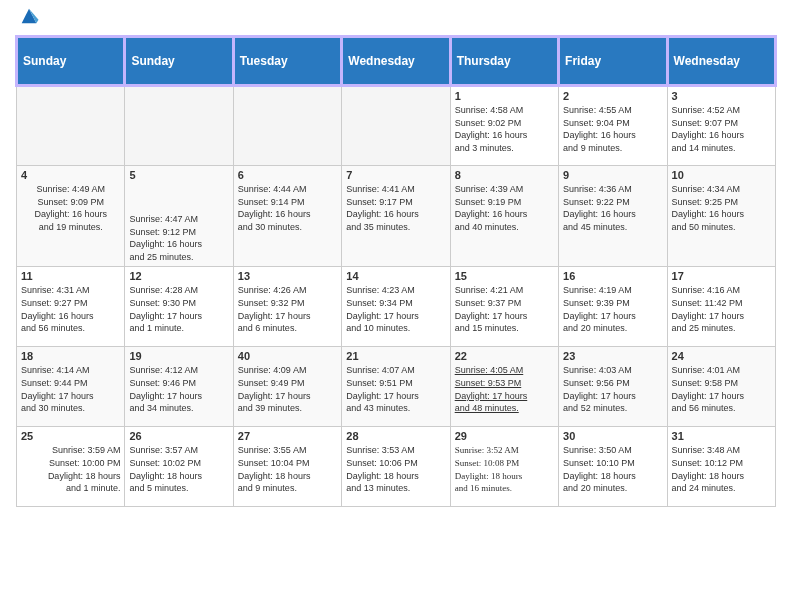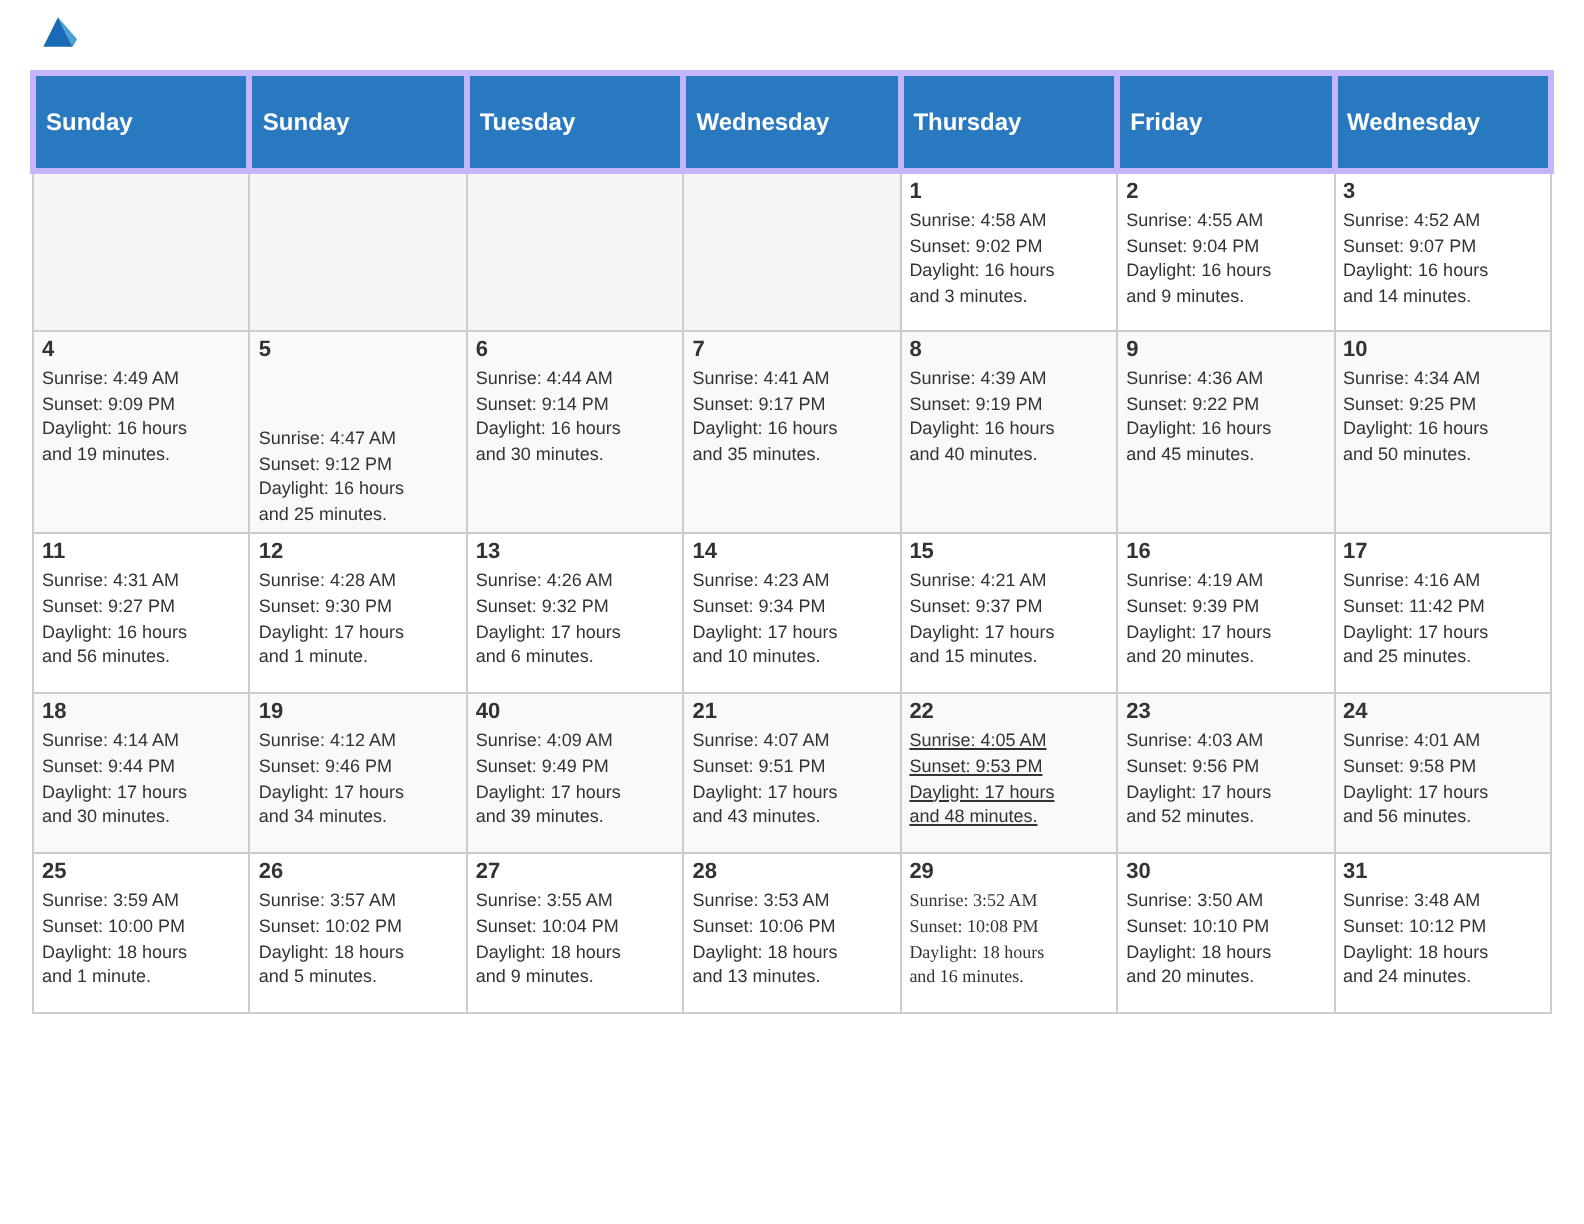--- a/index.html
+++ b/index.html
@@ -156,21 +156,21 @@
             <span class="day-number">3</span>
             <div class="day-info" style="white-space: pre-line;">Sunrise: 4:52 AM
 Sunset: 9:07 PM
 Daylight: 16 hours
 and 14 minutes.</div>
           </td>
         </tr>
         <tr>
           <td>
             <span class="day-number">4</span>
-            <div class="day-info" style="white-space: pre-line;">Sunrise: 4:49 AM
+            <div class="day-info" style="white-space: pre-line; text-align: center;">Sunrise: 4:49 AM
 Sunset: 9:09 PM
 Daylight: 16 hours
 and 19 minutes.</div>
           </td>
           <td>
             <span class="day-number">5</span>
             <div class="day-info" style="white-space: pre-line; margin-top: 32px;">Sunrise: 4:47 AM
 Sunset: 9:12 PM
 Daylight: 16 hours
 and 25 minutes.</div>
@@ -309,21 +309,21 @@
             <span class="day-number">24</span>
             <div class="day-info" style="white-space: pre-line;">Sunrise: 4:01 AM
 Sunset: 9:58 PM
 Daylight: 17 hours
 and 56 minutes.</div>
           </td>
         </tr>
         <tr>
           <td>
             <span class="day-number">25</span>
-            <div class="day-info" style="white-space: pre-line;">Sunrise: 3:59 AM
+            <div class="day-info" style="white-space: pre-line; text-align: right;">Sunrise: 3:59 AM
 Sunset: 10:00 PM
 Daylight: 18 hours
 and 1 minute.</div>
           </td>
           <td>
             <span class="day-number">26</span>
             <div class="day-info" style="white-space: pre-line;">Sunrise: 3:57 AM
 Sunset: 10:02 PM
 Daylight: 18 hours
 and 5 minutes.</div>

